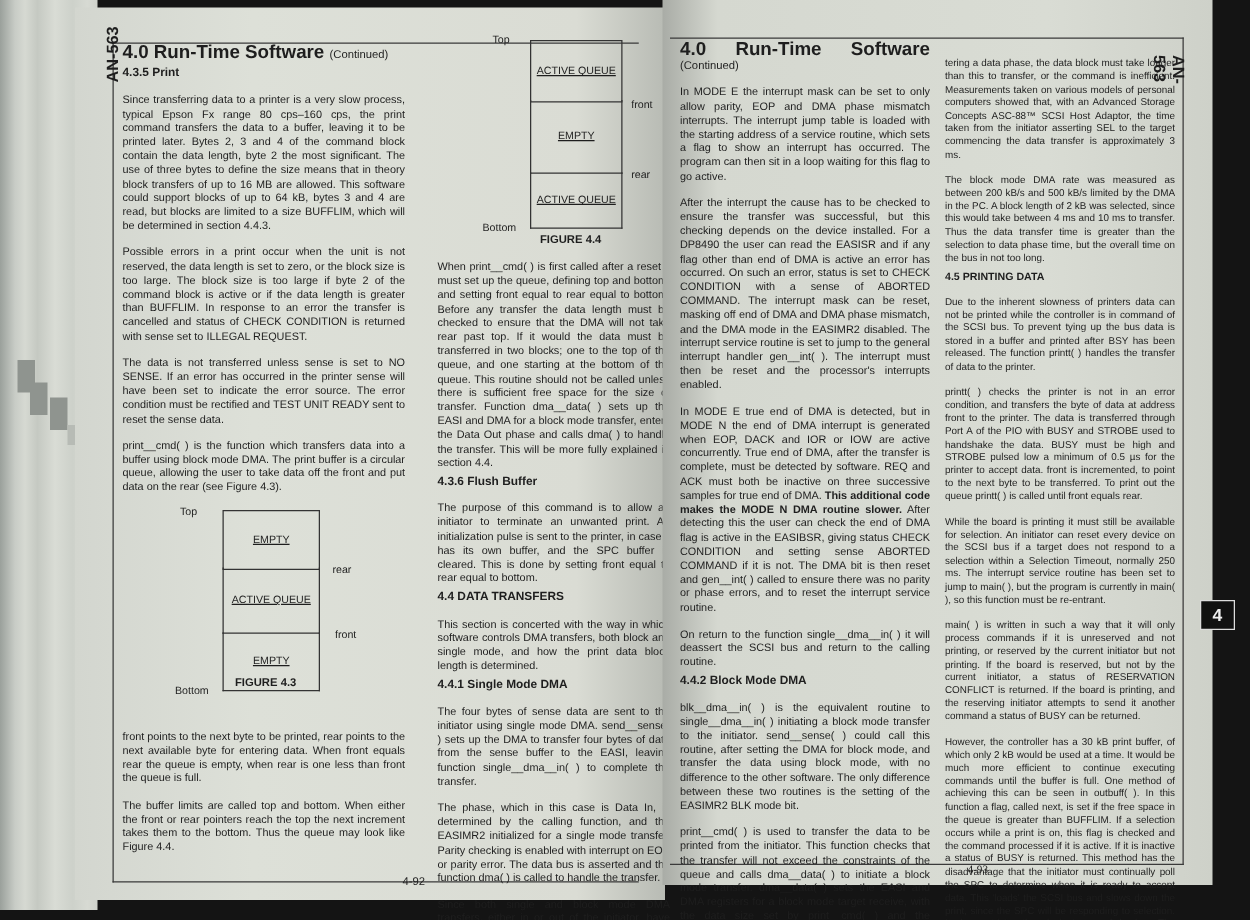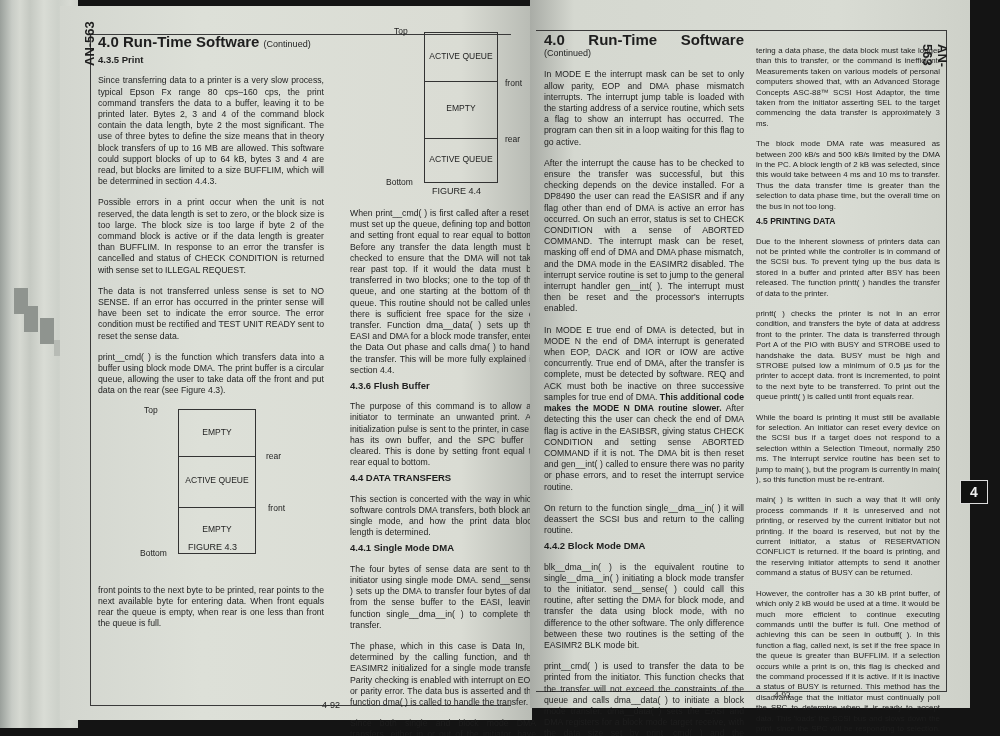--- a/index.html
+++ b/index.html
@@ -13,23 +13,23 @@
   .left .frame{left:30px;top:28px;width:420px;height:670px;border-right:none;}
   .right .frame{left:6px;top:30px;width:410px;height:660px;border-left:none;}
   .sidetag{position:absolute;font-weight:bold;font-size:13px;transform:rotate(-90deg);transform-origin:left top;}
   .right .sidetag{transform:rotate(90deg);}
   .col{position:absolute;font-size:8.7px;line-height:11.2px;text-align:justify;}
   .col p{margin:10px 0 4px 0;}
   .h1{font-size:15px;font-weight:bold;margin:0 0 4px 0;}
   .h1 small{font-size:9px;font-weight:normal;}
   .h3{font-size:9.5px;font-weight:bold;margin:4px 0 3px 0;}
   .fig{position:relative;margin:8px 0 6px 0;height:162px;}
-  .fig .box{position:absolute;border:1.2px solid #333;font-size:8.5px;display:flex;align-items:center;justify-content:center;}
+  .fig .box{position:absolute;border:1.2px solid #333;font-size:8.5px;display:flex;align-items:center;justify-content:center;text-decoration:underline;}
   .fig .lbl{position:absolute;font-size:8.5px;}
-  .fig .cap{position:absolute;font-weight:normal;font-size:9px;}
+  .fig .cap{position:absolute;font-weight:bold;font-size:9px;}
   .pnum{position:absolute;font-size:9px;}
   .chapter-tab{position:absolute;left:960px;top:480px;width:26px;height:22px;background:#111;color:#eee;font-weight:bold;font-size:14px;display:flex;align-items:center;justify-content:center;border:1px solid #ddd;}
 </style>
 </head>
 <body>
 
 <div class="stack">
   <div class="stack-tab" style="left:14px;top:288px;"></div>
   <div class="stack-tab" style="left:24px;top:306px;"></div>
   <div class="stack-tab" style="left:40px;top:318px;"></div>
@@ -53,20 +53,21 @@
       <div class="box" style="left:80px;top:4px;width:76px;height:46px;">EMPTY</div>
       <span class="lbl" style="left:168px;top:46px;">rear</span>
       <div class="box" style="left:80px;top:50px;width:76px;height:52px;border-top:none;">ACTIVE QUEUE</div>
       <span class="lbl" style="left:170px;top:98px;">front</span>
       <div class="box" style="left:80px;top:102px;width:76px;height:46px;border-top:none;">EMPTY</div>
       <span class="lbl" style="left:42px;top:143px;">Bottom</span>
       <span class="cap" style="left:90px;top:137px;">FIGURE 4.3</span>
     </div>
 
     <p>front points to the next byte to be printed, rear points to the next available byte for entering data. When front equals rear the queue is empty, when rear is one less than front the queue is full.</p>
+    <p>The buffer limits are called top and bottom. When either the front or rear pointers reach the top the next increment takes them to the bottom. Thus the queue may look like Figure 4.4.</p>
   </div>
 
   <div class="col" style="left:290px;top:20px;width:186px;">
     <div class="fig" style="height:172px;margin-top:0;">
       <span class="lbl" style="left:44px;top:0;">Top</span>
       <div class="box" style="left:74px;top:6px;width:72px;height:48px;">ACTIVE QUEUE</div>
       <span class="lbl" style="left:155px;top:52px;">front</span>
       <div class="box" style="left:74px;top:54px;width:72px;height:58px;border-top:none;">EMPTY</div>
       <span class="lbl" style="left:155px;top:108px;">rear</span>
       <div class="box" style="left:74px;top:112px;width:72px;height:44px;border-top:none;">ACTIVE QUEUE</div>

